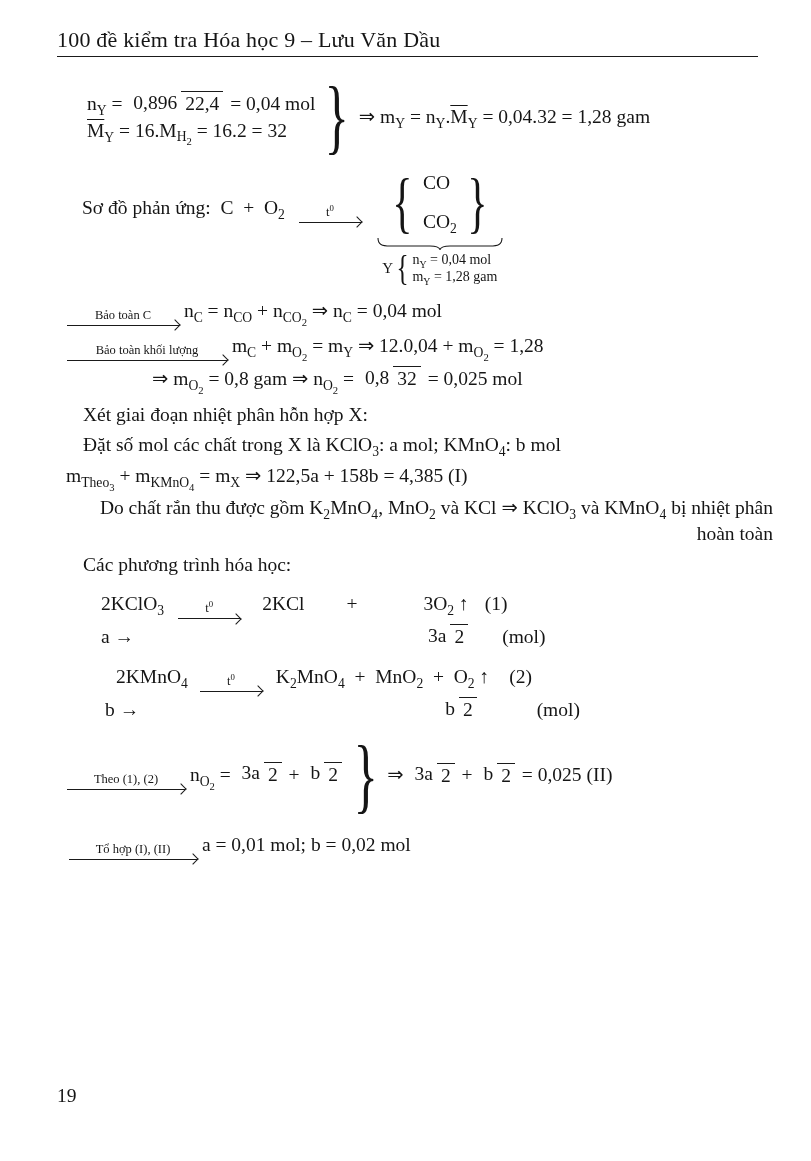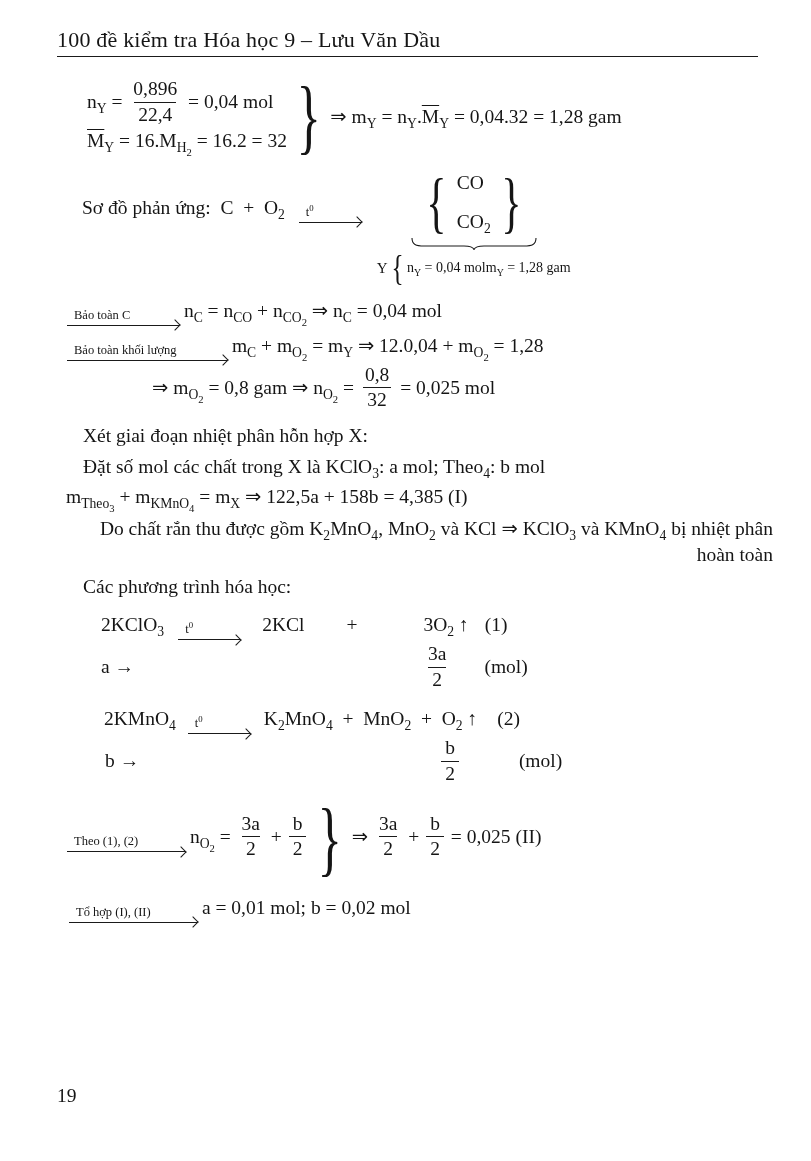--- a/index.html
+++ b/index.html
@@ -20,29 +20,29 @@
   .wrap, .wrap * { white-space:normal; }
   .wrap { width:690px;text-align:right; }
 
   sub { font-size:0.70em; line-height:0; }
   sup { font-size:0.70em; line-height:0; }
   sub sub { font-size:0.78em; }
 
   .spc { display:inline-block; }
 
   
-  .frac { display:inline-flex; flex-direction:column; align-items:center;
+  .frac { display:inline-flex; flex-direction:row; align-items:center;
           vertical-align:middle; text-align:center; margin:0 2px; transform:translateY(-2px); }
   .frac .num { padding:0 4px 1px; line-height:1.15; }
   .frac .den { border-top:1.3px solid #1a1a1a; padding:1px 4px 0; line-height:1.15; }
 
   
   .larrow { display:inline-flex; flex-direction:column; align-items:stretch;
             vertical-align:-2px; }
-  .larrow .albl { font-size:12.5px; line-height:1.2; padding:0 7px 2px; }
+  .larrow .albl { font-size:12.5px; line-height:1.2; text-align:center; padding:0 7px 2px; }
   .larrow .ashaft { position:relative; height:0; border-top:1.2px solid #1a1a1a; width:100%; }
   .larrow .ashaft::after {
     content:""; position:absolute; right:0px; top:-4.6px; width:7px; height:7px;
     border-top:1.2px solid #1a1a1a; border-right:1.2px solid #1a1a1a; transform:rotate(45deg);
   }
 
   
   .sys { display:flex; align-items:center; }
   .sys-col { display:flex; flex-direction:column; }
   .brace { display:inline-block; font-weight:400; transform-origin:center; }
@@ -54,34 +54,34 @@
   .blk-sysA   { margin:19px 0 0 30px; }
   .blk-sysA .sys-col { }
   .blk-scheme { margin:10px 0 0 25px; display:flex; align-items:flex-start; }
   .scheme-prefix { margin-top:27px; }
   .branch-col { display:flex; flex-direction:column; align-items:center; }
   .branch-row { display:flex; align-items:center; }
   .prod-col { display:flex; flex-direction:column; gap:13px; padding:0 4px; }
   .underbrace { margin-top:1px; }
   .ylabel { display:flex; align-items:center; font-size:14px; margin-top:0px; }
   .ylab { font-size:15px; }
-  .ycases { display:flex; flex-direction:row; }
+  .ycases { display:flex; flex-direction:column; }
   .ycases .math-line { line-height:1.22; }
 
   .blk-conservC { margin:12px 0 0 10px; }
   .blk-conservM { margin:7px 0 0 10px; }
   .blk-mo2      { margin:5px 0 0 95px; }
   .blk-xet      { margin:9px 0 0 26px; }
   .blk-dat      { margin:5px 0 0 26px; }
   .blk-masseq   { margin:5px 0 0 9px; }
   .blk-do       { margin:6px 0 0 26px; }
   .blk-cac      { margin:6px 0 0 26px; }
   .blk-eq1r1    { margin:13px 0 0 44px; }
   .blk-eq1r2    { margin:5px 0 0 44px; }
-  .blk-eq2r1    { margin:13px 0 0 47px; }
+  .blk-eq2r1    { margin:13px 0 0 59px; }
   .blk-eq2r2    { margin:5px 0 0 48px; }
   .blk-theo     { margin:11px 0 0 10px; }
   .blk-theo .sys-col { gap:5px; }
   .blk-tohop    { margin:15px 0 0 12px; }
   .blk-percent  { margin:9px 0 0 20px; }
 
   footer { position:absolute; left:57px; bottom:54px; }
 </style>
 </head>
 <body>
@@ -126,21 +126,21 @@
           </div>
         </div>
       </div>
     </section>
 
     <div class="math-line blk-conservC"><span class="larrow" style="min-width: 112px;"><span class="albl">Bảo toàn C</span><span class="ashaft"></span></span><span class="tk"> n</span><sub>C</sub><span class="tk"> = n</span><sub>CO</sub><span class="tk"> + n</span><sub><span class="tk">CO</span><sub>2</sub></sub><span class="tk"> ⇒ n</span><sub>C</sub><span class="tk"> = 0,04 mol</span></div>
     <div class="math-line blk-conservM"><span class="larrow" style="min-width: 160px;"><span class="albl">Bảo toàn khối lượng</span><span class="ashaft"></span></span><span class="tk"> m</span><sub>C</sub><span class="tk"> + m</span><sub><span class="tk">O</span><sub>2</sub></sub><span class="tk"> = m</span><sub>Y</sub><span class="tk"> ⇒ 12.0,04 + m</span><sub><span class="tk">O</span><sub>2</sub></sub><span class="tk"> = 1,28</span></div>
     <div class="math-line blk-mo2"><span class="tk">⇒ m</span><sub><span class="tk">O</span><sub>2</sub></sub><span class="tk"> = 0,8 gam ⇒ n</span><sub><span class="tk">O</span><sub>2</sub></sub><span class="tk"> = </span><span class="frac"><span class="num">0,8</span><span class="den">32</span></span><span class="tk"> = 0,025 mol</span></div>
 
     <p class="text-line blk-xet">Xét giai đoạn nhiệt phân hỗn hợp X:</p>
-    <div class="math-line blk-dat"><span class="tk">Đặt số mol các chất trong X là KClO</span><sub>3</sub><span class="tk">: a mol; Theo</span><sub>4</sub><span class="tk">: b mol</span></div>
+    <div class="math-line blk-dat"><span class="tk">Đặt số mol các chất trong X là KClO</span><sub>3</sub><span class="tk">: a mol; KMnO</span><sub>4</sub><span class="tk">: b mol</span></div>
     <div class="math-line blk-masseq"><span class="tk">m</span><sub><span class="tk">Theo</span><sub>3</sub></sub><span class="tk"> + m</span><sub><span class="tk">KMnO</span><sub>4</sub></sub><span class="tk"> = m</span><sub>X</sub><span class="tk"> ⇒ 122,5a + 158b = 4,385 (I)</span></div>
     <div class="math-line wrap blk-do"><span class="tk">Do chất rắn thu được gồm K</span><sub>2</sub><span class="tk">MnO</span><sub>4</sub><span class="tk">, MnO</span><sub>2</sub><span class="tk"> và KCl ⇒ KClO</span><sub>3</sub><span class="tk"> và KMnO</span><sub>4</sub><span class="tk"> bị nhiệt phân hoàn toàn</span></div>
     <p class="text-line blk-cac">Các phương trình hóa học:</p>
 
     <div class="math-line blk-eq1r1"><span class="tk">2KClO</span><sub>3</sub><span class="spc" style="width: 14px;"></span><span class="larrow" style="min-width: 62px;"><span class="albl"><span class="tk">t</span><sup>0</sup></span><span class="ashaft"></span></span><span class="spc" style="width: 22px;"></span><span class="tk">2KCl</span><span class="spc" style="width: 42px;"></span><span class="tk">+</span><span class="spc" style="width: 66px;"></span><span class="tk">3O</span><sub>2</sub><span class="tk"> ↑</span><span class="spc" style="width: 16px;"></span><span class="tk">(1)</span></div>
     <div class="math-line blk-eq1r2"><span class="tk">a →</span><span class="spc" style="width: 288px;"></span><span class="frac"><span class="num">3a</span><span class="den">2</span></span><span class="spc" style="width: 32px;"></span><span class="tk">(mol)</span></div>
     <div class="math-line blk-eq2r1"><span class="tk">2KMnO</span><sub>4</sub><span class="spc" style="width: 12px;"></span><span class="larrow" style="min-width: 62px;"><span class="albl"><span class="tk">t</span><sup>0</sup></span><span class="ashaft"></span></span><span class="spc" style="width: 14px;"></span><span class="tk">K</span><sub>2</sub><span class="tk">MnO</span><sub>4</sub><span class="tk">  +  MnO</span><sub>2</sub><span class="tk">  +  O</span><sub>2</sub><span class="tk"> ↑</span><span class="spc" style="width: 20px;"></span><span class="tk">(2)</span></div>
     <div class="math-line blk-eq2r2"><span class="tk">b →</span><span class="spc" style="width: 300px;"></span><span class="frac"><span class="num">b</span><span class="den">2</span></span><span class="spc" style="width: 58px;"></span><span class="tk">(mol)</span></div>
 
     <section class="sys blk-theo">

